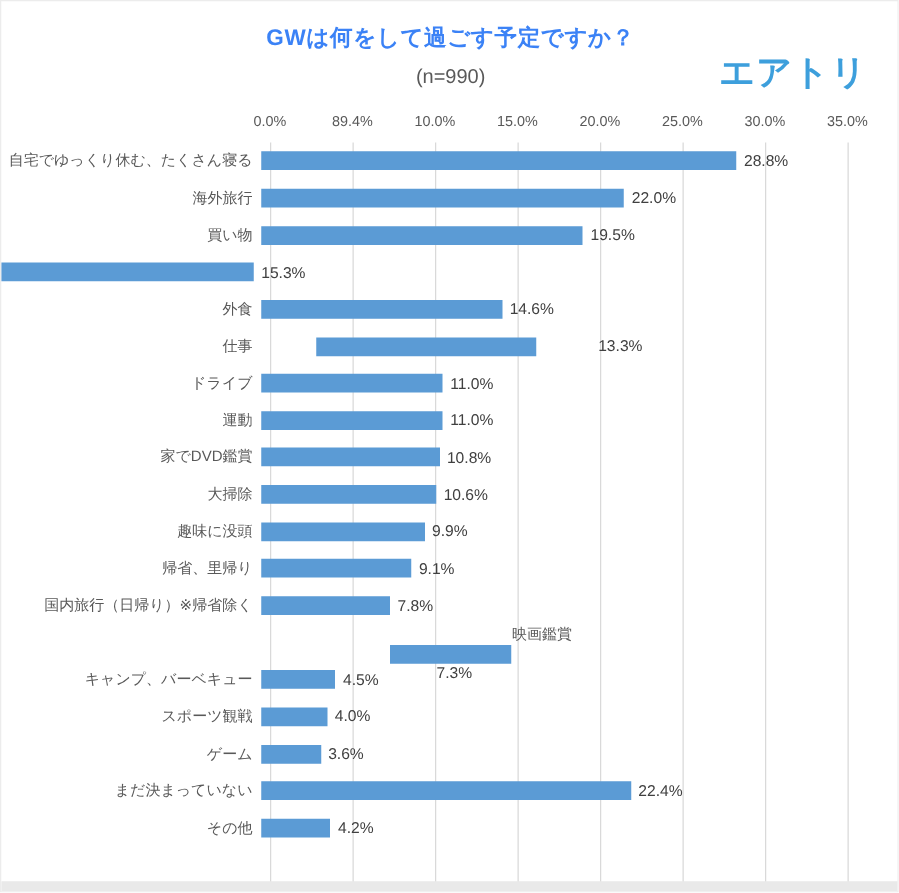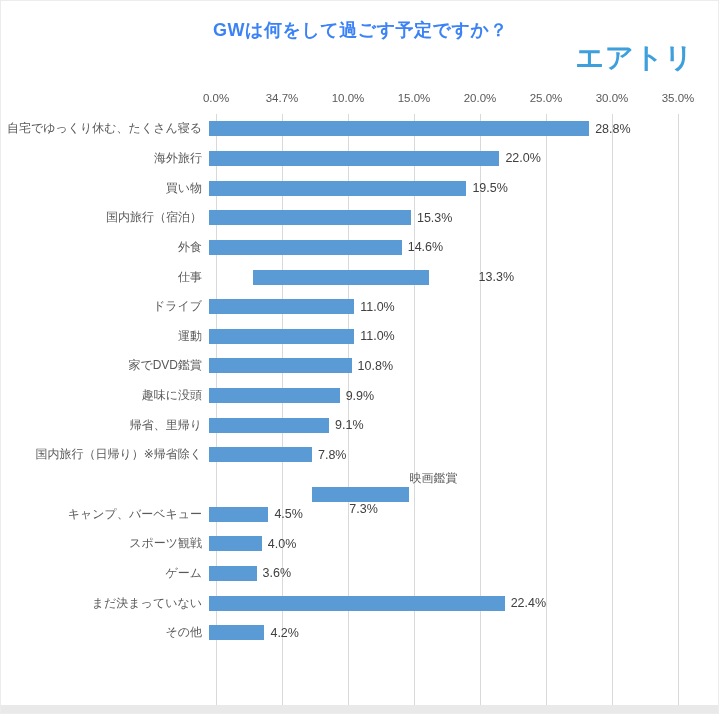--- a/index.html
+++ b/index.html
@@ -85,25 +85,26 @@
     left: 0; bottom: 0;
     width: 719px; height: 8px;
     background: #e9e9e9;
   }
 </style>
 </head>
 <body>
 
 <div class="canvas">
   <div class="chart-title">GWは何をして過ごす予定ですか？</div>
+  <div class="chart-subtitle">(n=990)</div>
   <div class="brand-logo">エアトリ</div>
 
   <div class="axis-row">
       <span class="axis-tick" style="left: 215px;">0.0%</span>
-      <span class="axis-tick" style="left: 281px;">34.7%</span>
+      <span class="axis-tick" style="left: 281px;">89.4%</span>
       <span class="axis-tick" style="left: 347px;">10.0%</span>
       <span class="axis-tick" style="left: 413px;">15.0%</span>
       <span class="axis-tick" style="left: 479px;">20.0%</span>
       <span class="axis-tick" style="left: 545px;">25.0%</span>
       <span class="axis-tick" style="left: 611px;">30.0%</span>
       <span class="axis-tick" style="left: 677px;">35.0%</span>
     </div>
 
   <div class="plot">
     <div id="gridlines">
@@ -126,21 +127,20 @@
           <div class="cat-label">海外旅行</div>
           <div class="bar" style="width: 290.4px; background: rgb(91, 155, 213);"></div>
           <div class="val-label">22.0%</div>
         </div>
         <div class="bar-row" style="height: 29.65px;">
           <div class="cat-label">買い物</div>
           <div class="bar" style="width: 257.4px; background: rgb(91, 155, 213);"></div>
           <div class="val-label">19.5%</div>
         </div>
         <div class="bar-row" style="height: 29.65px;">
-          <div class="cat-label">国内旅行（宿泊）</div>
           <div class="bar" style="width: 201.96px; background: rgb(91, 155, 213);"></div>
           <div class="val-label">15.3%</div>
         </div>
         <div class="bar-row" style="height: 29.65px;">
           <div class="cat-label">外食</div>
           <div class="bar" style="width: 192.72px; background: rgb(91, 155, 213);"></div>
           <div class="val-label">14.6%</div>
         </div>
         <div class="bar-row" style="height: 29.65px; gap: 44px;">
           <div class="cat-label">仕事</div>
@@ -156,20 +156,25 @@
           <div class="cat-label">運動</div>
           <div class="bar" style="width: 145.2px; background: rgb(91, 155, 213);"></div>
           <div class="val-label">11.0%</div>
         </div>
         <div class="bar-row" style="height: 29.65px;">
           <div class="cat-label">家でDVD鑑賞</div>
           <div class="bar" style="width: 142.56px; background: rgb(91, 155, 213);"></div>
           <div class="val-label">10.8%</div>
         </div>
         <div class="bar-row" style="height: 29.65px;">
+          <div class="cat-label">大掃除</div>
+          <div class="bar" style="width: 139.92px; background: rgb(91, 155, 213);"></div>
+          <div class="val-label">10.6%</div>
+        </div>
+        <div class="bar-row" style="height: 29.65px;">
           <div class="cat-label">趣味に没頭</div>
           <div class="bar" style="width: 130.68px; background: rgb(91, 155, 213);"></div>
           <div class="val-label">9.9%</div>
         </div>
         <div class="bar-row" style="height: 29.65px;">
           <div class="cat-label">帰省、里帰り</div>
           <div class="bar" style="width: 120.12px; background: rgb(91, 155, 213);"></div>
           <div class="val-label">9.1%</div>
         </div>
         <div class="bar-row" style="height: 29.65px;">

